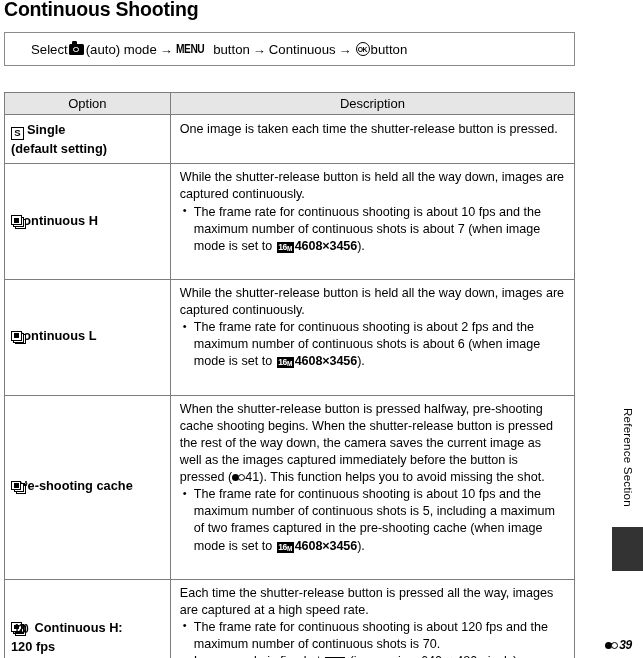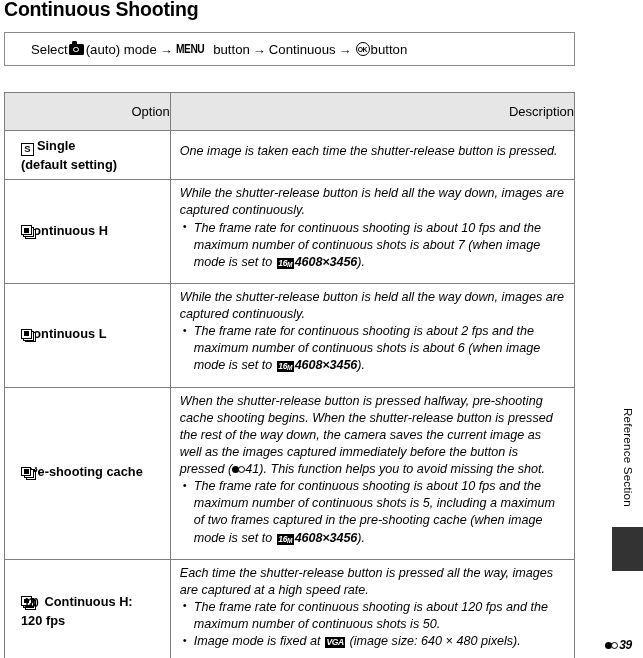--- a/index.html
+++ b/index.html
@@ -267,38 +267,37 @@
   .opt-table th,
   .opt-table td {
     border: 1px solid #7d7d7d;
     box-sizing: border-box;
   }
   .opt-table thead th {
     background: #e6e6e6;
     font-weight: normal;
     font-size: 13px;
     height: 22px;
-    padding: 10px 0;
-    text-align: right;
+    padding: 2px 0;
+    text-align: center;
   }
   .opt-table th.col-option { width: 166px; }
   .opt-table th.col-desc  { width: 405px; }
   .opt-table td.cell-option {
-    padding: 6px 6px 6px 16px;
+    padding: 6px 6px 6px 6px;
     vertical-align: middle;
     font-weight: bold;
     font-size: 12.8px;
     line-height: 1.35;
   }
   .opt-table td.cell-desc {
-    padding: 5px 8px 12px 9px;
+    padding: 5px 8px 24px 9px;
     vertical-align: top;
     font-size: 12.6px;
     line-height: 1.36;
-    font-style: italic;
   }
   .desc-line { margin: 0; }
   ul.bullets {
     margin: 0;
     padding: 0;
     list-style: none;
   }
   ul.bullets li {
     position: relative;
     padding-left: 14px;
@@ -423,21 +422,21 @@
     </tr>
 
     <tr>
       <td class="cell-option">
         <span class="ico-120"><span class="ico-stack"><span class="f3"></span><span class="f2"></span><span class="f1"></span></span><span class="num">120</span></span><span>Continuous H:</span><br>
         <span>120 fps</span>
       </td>
       <td class="cell-desc">
         <p class="desc-line">Each time the shutter-release button is pressed all the way, images are captured at a high speed rate.</p>
         <ul class="bullets">
-          <li><span>The frame rate for continuous shooting is about 120 fps and the maximum number of continuous shots is 50.</span></li>
+          <li><span>The frame rate for continuous shooting is about 120 fps and the maximum number of continuous shots is 70.</span></li>
           <li><span>Image mode is fixed at </span><span class="chip vga">VGA</span><span> (image size: 640 × 480 pixels).</span></li>
         </ul>
       </td>
     </tr>
 
   </tbody>
 </table>
 
 <div class="side-label">Reference Section</div>
 <div class="side-tab"></div>

